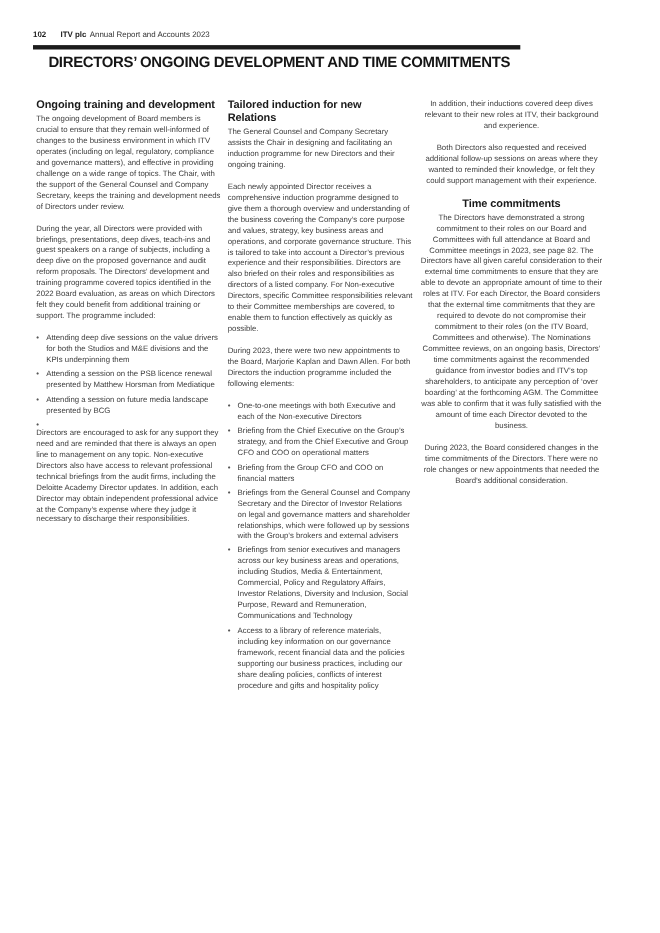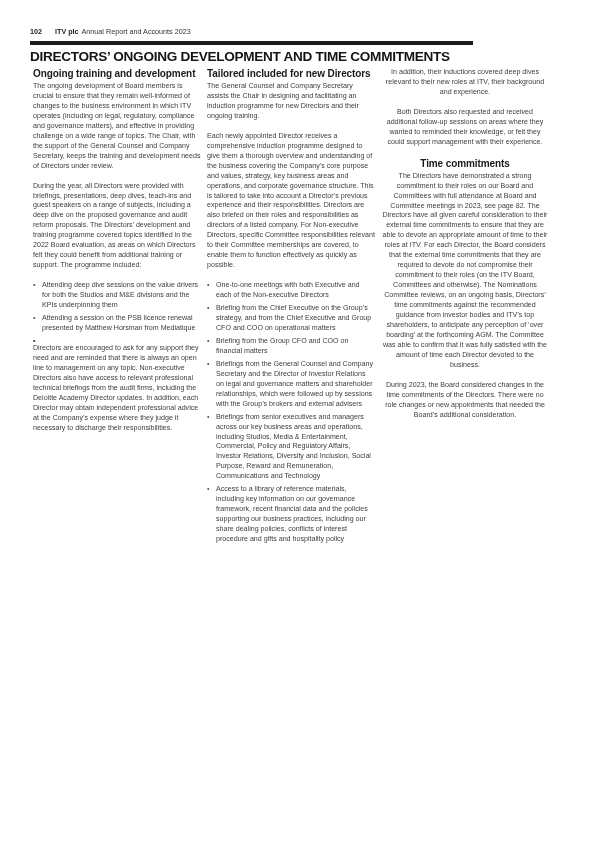--- a/index.html
+++ b/index.html
@@ -2,22 +2,22 @@
 <html><head>
 <meta charset="utf-8">
 <style>
   html, body { margin: 0; padding: 0; background: #ffffff; }
   body { width: 600px; height: 848px; position: relative; overflow: hidden; font-family: "Liberation Sans", sans-serif; color: #3a3a3a; }
   .header { position: absolute; left: 30px; top: 27px; height: 10px; display: flex; align-items: flex-start; font-size: 7.2px; color: #222; }
   .page-num { font-weight: bold; margin-right: 13px; font-size: 7.2px; }
   .brand { font-weight: bold; margin-right: 3px; }
   .report-title { color: #333; }
   .rule { position: absolute; left: 30px; top: 41px; width: 443px; height: 4px; background: #1c1c1c; }
-  .page-title { position: absolute; left: 30px; top: 49px; font-size: 13.6px; font-weight: bold; color: #151515; letter-spacing: -0.3px; white-space: nowrap; }
-  .col { position: absolute; top: 68px; width: 168px; font-size: 7.1px; line-height: 9.95px; color: #3c3c3c; }
+  .page-title { position: absolute; left: 44px; top: 49px; font-size: 13.6px; font-weight: bold; color: #151515; letter-spacing: -0.3px; white-space: nowrap; }
+  .col { position: absolute; top: 90px; width: 168px; font-size: 7.1px; line-height: 9.95px; color: #3c3c3c; }
   .col1 { left: 33px; }
   .col2 { left: 207px; }
   .col3 { left: 381px; text-align: center; }
   h2 { margin: 0 0 2px 0; font-size: 10px; line-height: 12px; font-weight: bold; color: #1a1a1a; letter-spacing: -0.1px; }
   p { margin: 0 0 10px 0; }
   ul { margin: 0 0 10px 0; padding: 0; list-style: none; }
   li { position: relative; padding-left: 9px; margin-bottom: 3px; }
   li .bullet { position: absolute; left: 0; top: 0; color: #555; }
 </style>
 </head>
@@ -31,30 +31,31 @@
 <div class="rule"></div>
 <div class="page-title">DIRECTORS’ ONGOING DEVELOPMENT AND TIME COMMITMENTS</div>
 
 <div class="col col1">
   <h2>Ongoing training and development</h2>
   <p>The ongoing development of Board members is crucial to ensure that they remain well-informed of changes to the business environment in which ITV operates (including on legal, regulatory, compliance and governance matters), and effective in providing challenge on a wide range of topics. The Chair, with the support of the General Counsel and Company Secretary, keeps the training and development needs of Directors under review.</p>
   <p>During the year, all Directors were provided with briefings, presentations, deep dives, teach-ins and guest speakers on a range of subjects, including a deep dive on the proposed governance and audit reform proposals. The Directors’ development and training programme covered topics identified in the 2022 Board evaluation, as areas on which Directors felt they could benefit from additional training or support. The programme included:</p>
   <ul>
     <li><span class="bullet">•</span><span>Attending deep dive sessions on the value drivers for both the Studios and M&amp;E divisions and the KPIs underpinning them</span></li>
     <li><span class="bullet">•</span><span>Attending a session on the PSB licence renewal presented by Matthew Horsman from Mediatique</span></li>
-    <li><span class="bullet">•</span></li>
+    <li><span class="bullet">•</span><span>Attending a session on future media landscape presented by BCG</span></li>
     <li><span class="bullet">•</span></li>
   </ul>
   <p>Directors are encouraged to ask for any support they need and are reminded that there is always an open line to management on any topic. Non-executive Directors also have access to relevant professional technical briefings from the audit firms, including the Deloitte Academy Director updates. In addition, each Director may obtain independent professional advice at the Company’s expense where they judge it necessary to discharge their responsibilities.</p>
 </div>
 
 <div class="col col2">
-  <h2>Tailored included for new Directors</h2>
+  <h2>Tailored induction for new Relations</h2>
   <p>The General Counsel and Company Secretary assists the Chair in designing and facilitating an induction programme for new Directors and their ongoing training.</p>
   <p>Each newly appointed Director receives a comprehensive induction programme designed to give them a thorough overview and understanding of the business covering the Company’s core purpose and values, strategy, key business areas and operations, and corporate governance structure. This is tailored to take into account a Director’s previous experience and their responsibilities. Directors are also briefed on their roles and responsibilities as directors of a listed company. For Non-executive Directors, specific Committee responsibilities relevant to their Committee memberships are covered, to enable them to function effectively as quickly as possible.</p>
+  <p>During 2023, there were two new appointments to the Board, Marjorie Kaplan and Dawn Allen. For both Directors the induction programme included the following elements:</p>
   <ul>
     <li><span class="bullet">•</span><span>One-to-one meetings with both Executive and each of the Non-executive Directors</span></li>
     <li><span class="bullet">•</span><span>Briefing from the Chief Executive on the Group’s strategy, and from the Chief Executive and Group CFO and COO on operational matters</span></li>
     <li><span class="bullet">•</span><span>Briefing from the Group CFO and COO on financial matters</span></li>
     <li><span class="bullet">•</span><span>Briefings from the General Counsel and Company Secretary and the Director of Investor Relations on legal and governance matters and shareholder relationships, which were followed up by sessions with the Group’s brokers and external advisers</span></li>
     <li><span class="bullet">•</span><span>Briefings from senior executives and managers across our key business areas and operations, including Studios, Media &amp; Entertainment, Commercial, Policy and Regulatory Affairs, Investor Relations, Diversity and Inclusion, Social Purpose, Reward and Remuneration, Communications and Technology</span></li>
     <li><span class="bullet">•</span><span>Access to a library of reference materials, including key information on our governance framework, recent financial data and the policies supporting our business practices, including our share dealing policies, conflicts of interest procedure and gifts and hospitality policy</span></li>
   </ul>
 </div>
 

